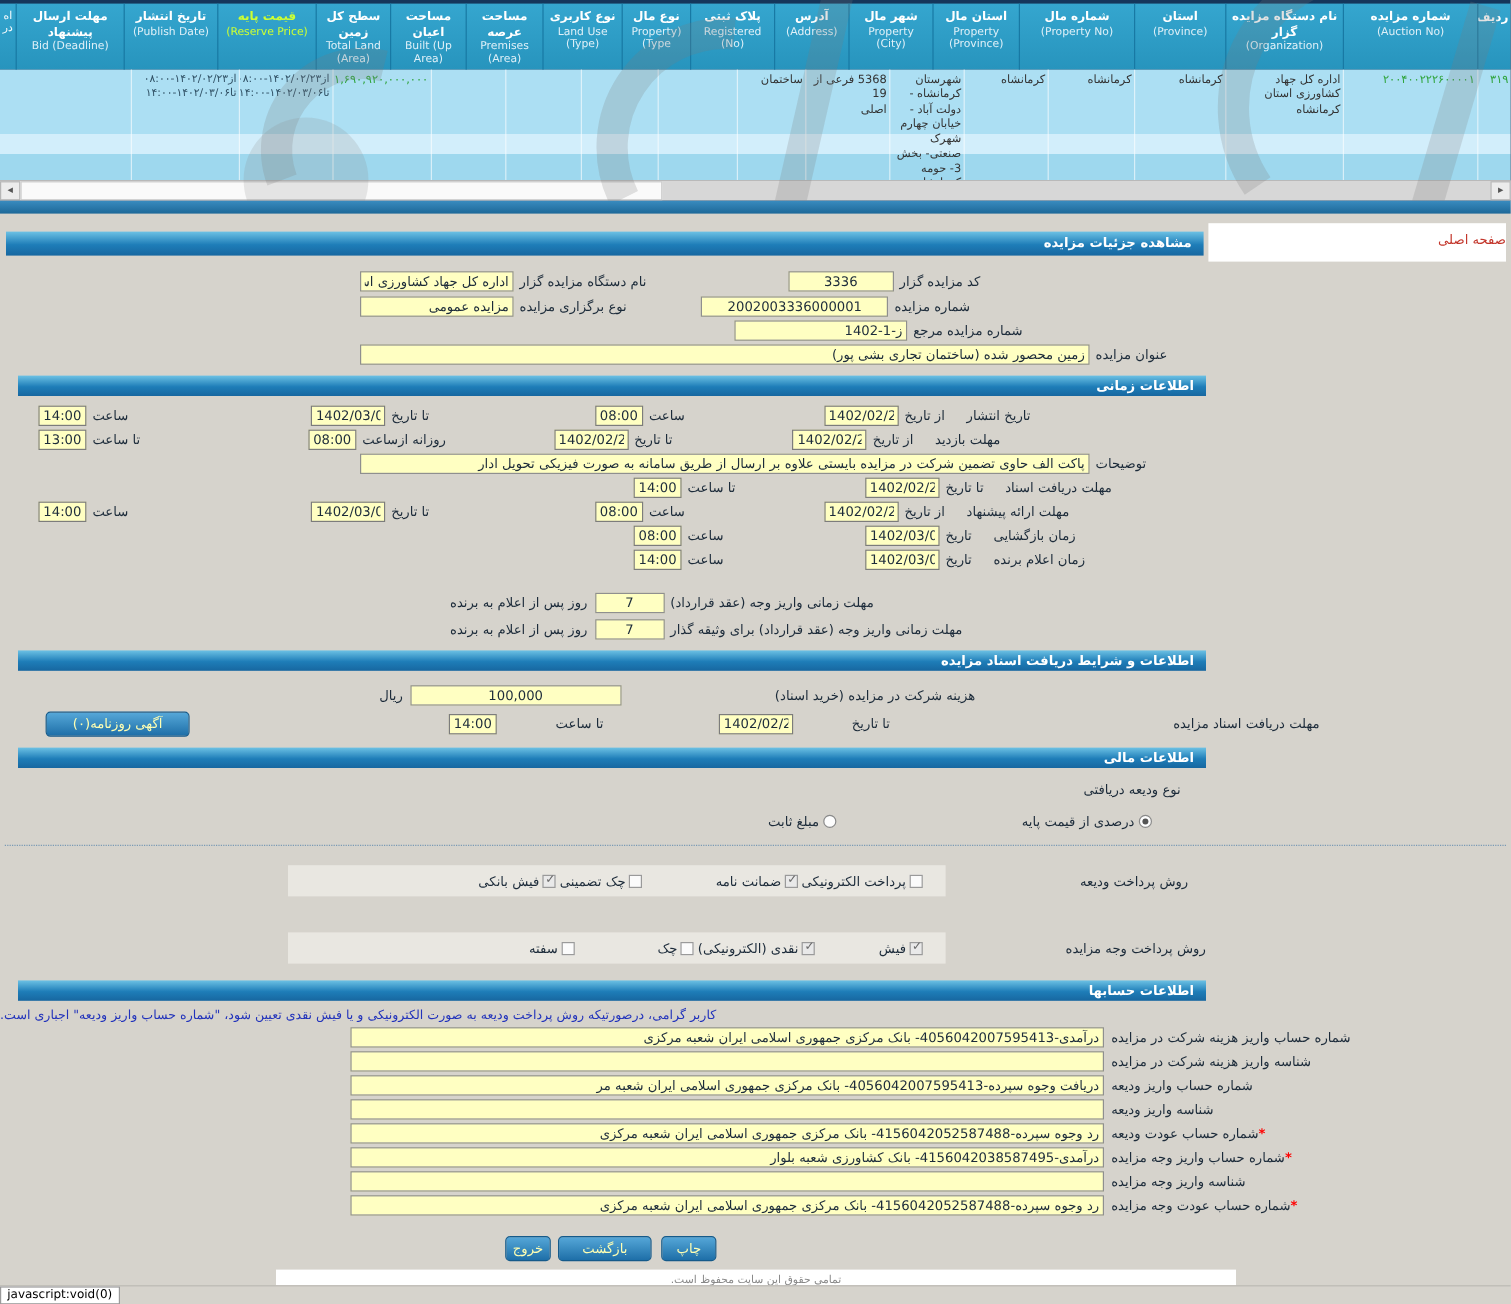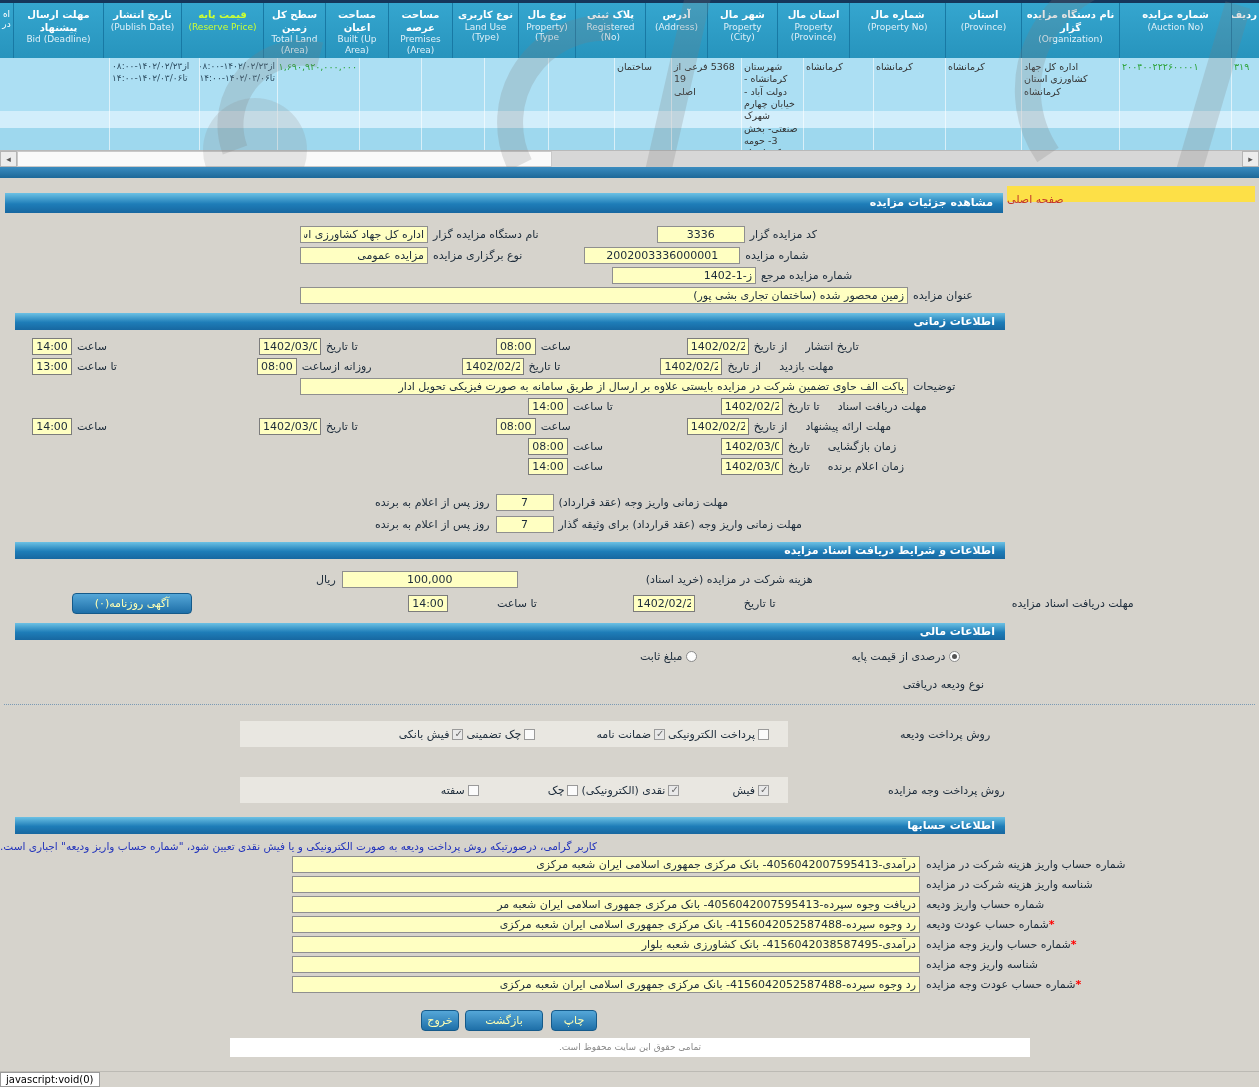--- a/index.html
+++ b/index.html
@@ -10,38 +10,38 @@
   
   .table-wrap { position: relative; width: 1259px; height: 167px; background: #15365b; padding-top: 3px; overflow: hidden; }
   .wm { position: absolute; top: 0; left: 0; pointer-events: none; z-index: 5; }
   .thead { display: flex; direction: rtl; height: 55px; background: linear-gradient(#35a6cf, #2794bd); }
   .hc { border-left: 1px solid #1879a4; padding: 6px 2px 2px; text-align: center; overflow: hidden; }
   .hfa { font-size: 10px; font-weight: bold; color: #ffffff; line-height: 1.25; }
   .hen { font-size: 9px; color: #dff0f8; line-height: 1.2; }
   .hc.hl .hfa, .hc.hl .hen { color: #ccff33; }
   .tbody { height: 92px; background: linear-gradient(#acdff3 0%, #acdff3 58%, #d2eefb 58%, #d2eefb 76%, #9ed8ee 76%); }
   .trow { display: flex; direction: rtl; height: 100%; }
-  .dc { border-left: 1px solid rgba(255,255,255,.6); padding: 3px 2px; text-align: left; font-size: 9.5px; color: #333; line-height: 1.3; overflow: hidden; }
+  .dc { border-left: 1px solid rgba(255,255,255,.6); padding: 3px 2px; text-align: right; font-size: 9.5px; color: #333; line-height: 1.3; overflow: hidden; }
   .dc .ln { display: block; }
   .green { color: #2fa43c; }
   .datecell { color: #2f4f63; font-size: 9px; }
   .w1{flex:0 0 28px} .w2{flex:0 0 112px} .w3{flex:0 0 98px} .w4{flex:0 0 76px}
   .w5{flex:0 0 96px} .w6{flex:0 0 72px} .w7{flex:0 0 70px} .w8{flex:0 0 62px}
   .w9{flex:0 0 70px} .w10{flex:0 0 57px} .w11{flex:0 0 66px} .w12{flex:0 0 64px}
   .w13{flex:0 0 63px} .w14{flex:0 0 62px} .w15{flex:0 0 82px} .w16{flex:0 0 78px}
   .w17{flex:0 0 90px} .w18{flex:0 0 13px; border-left:none; color:#fff; font-size:9px;}
   .hscroll { display: flex; direction: ltr; height: 17px; background: #dcdcdc; border-top: 1px solid #b9b9b9; }
   .sc-btn { flex: 0 0 17px; background: #ececec; border: 1px solid #b5b5b5; font-size: 9px; color: #555; text-align: center; line-height: 15px; cursor: pointer; }
   .sc-thumb { flex: 0 0 535px; background: #fafafa; border: 1px solid #c9c9c9; }
   .sc-track { flex: 1; background: #d7d7d7; }
   .blue-strip { height: 11px; background: linear-gradient(#3a8cc0, #1d6898); }
   
   .page-body { position: relative; height: 894px; background: #d6d3cc; }
   .top-strip { position: relative; height: 26px; margin-top: 12px; }
-  .tab-home { position: absolute; top: -4px; right: 4px; width: 248px; height: 16px; background: #fde047; color: #c3362b; text-align: left; line-height: 28px; font-size: 11px; cursor: pointer; }
+  .tab-home { position: absolute; top: -4px; right: 4px; width: 248px; height: 32px; background: #ffffff; color: #c3362b; text-align: right; line-height: 28px; font-size: 11px; cursor: pointer; }
   .view-bar { position: absolute; top: 3px; left: 5px; right: 256px; height: 20px; background: linear-gradient(#6cc1e4, #1e7db8 55%, #1767a0); color: #fff; font-weight: bold; text-align: right; padding: 3px 10px 0 0; direction: rtl; }
   .sbar { height: 17px; margin: 8px 254px 6px 15px; background: linear-gradient(#6cc1e4, #1e7db8 55%, #1767a0); color: #fff; font-weight: bold; font-size: 11px; text-align: right; padding: 2px 10px 0 0; direction: rtl; }
   .lrow { display: flex; direction: ltr; align-items: center; height: 20px; }
   .lbl { white-space: nowrap; direction: rtl; }
   .mlabel { margin-left: 18px; direction: rtl; white-space: nowrap; }
   input { font-family: "DejaVu Sans", sans-serif; font-size: 11px; background: #ffffc2; border: 1px solid #8f8f8f; height: 17px; padding: 0 3px; color: #1c2b3a; }
   .di { width: 62px; text-align: center; direction: ltr; border-color: #7c7c7c; }
   .ti { width: 40px; text-align: center; direction: ltr; border-color: #7c7c7c; }
   .ni { width: 58px; text-align: center; direction: ltr; }
   .txt { direction: rtl; text-align: right; }
@@ -312,46 +312,46 @@
 
   <div class="sbar">اطلاعات و شرایط دریافت اسناد مزایده</div>
 
   <div class="lrow" style="margin:10px 0 2px 316px;">
     <span class="lbl">ریال</span>
     <input class="txt" style="width: 176px; text-align: center; margin-left: 6px;" value="100,000">
     <span class="sp" style="width:128px"></span>
     <span class="lbl">هزینه شرکت در مزایده (خرید اسناد)</span>
   </div>
 
-  <div class="lrow" style="margin-left:72px; height:24px;gap:44px;">
+  <div class="lrow" style="margin-left:38px; height:24px;gap:44px;">
     <button class="btn" style="width:120px">آگهی روزنامه(۰)</button>
     <span class="sp" style="width:128px"></span>
     <input class="ti" value="14:00" style="">
     <span class="lbl" style="margin-left:5px">تا ساعت</span>
     <span class="sp" style="width:8px"></span>
     <input class="di" value="1402/02/27" style="">
     <span class="lbl" style="margin-left:5px">تا تاریخ</span>
     <span class="sp" style="width:148px"></span>
     <span class="lbl">مهلت دریافت اسناد مزایده</span>
   </div>
 
   <div class="sbar">اطلاعات مالی</div>
 
+  <div class="lrow" style="justify-content:flex-end; padding-right:275px; margin-top:8px;">
+    <span class="lbl">نوع ودیعه دریافتی</span>
+  </div>
+
   <div class="lrow" style="margin:6px 0 0 640px;">
     <span class="lbl">مبلغ ثابت</span>
     <span class="rb"></span>
     <span class="sp" style="width:150px"></span>
     <span class="lbl">درصدی از قیمت پایه</span>
     <span class="rb on"></span>
   </div>
 
-  <div class="lrow" style="justify-content:flex-end; padding-right:275px; margin-top:8px;">
-    <span class="lbl">نوع ودیعه دریافتی</span>
-  </div>
-
 
   <div class="dotted"></div>
 
   <div class="lrow" style="margin:16px 0 0 240px; height:26px;">
     <div class="chk-panel">
       <span class="chk-item">
           <span class="cb"></span>
           <span>پرداخت الکترونیکی</span>
         </span>
       <span class="chk-item">
@@ -406,20 +406,25 @@
     <span class="star"></span>
   </div>
   <div class="acc-row">
     <input class="txt acc-input" value="" style="">
     <span class="acc-label">شناسه واریز هزینه شرکت در مزایده</span>
     <span class="star"></span>
   </div>
   <div class="acc-row">
     <input class="txt acc-input" value="دریافت وجوه سپرده-4056042007595413- بانک مرکزی جمهوری اسلامی ایران شعبه مر" style="">
     <span class="acc-label">شماره حساب واریز ودیعه</span>
+    <span class="star"></span>
+  </div>
+  <div class="acc-row">
+    <input class="txt acc-input" value="" style="">
+    <span class="acc-label">شناسه واریز ودیعه</span>
     <span class="star"></span>
   </div>
   <div class="acc-row">
     <input class="txt acc-input" value="رد وجوه سپرده-4156042052587488- بانک مرکزی جمهوری اسلامی ایران شعبه مرکزی" style="">
     <span class="acc-label">شماره حساب عودت ودیعه</span>
     <span class="star on"></span>
   </div>
   <div class="acc-row">
     <input class="txt acc-input" value="درآمدی-4156042038587495- بانک کشاورزی شعبه بلوار" style="">
     <span class="acc-label">شماره حساب واریز وجه مزایده</span>

